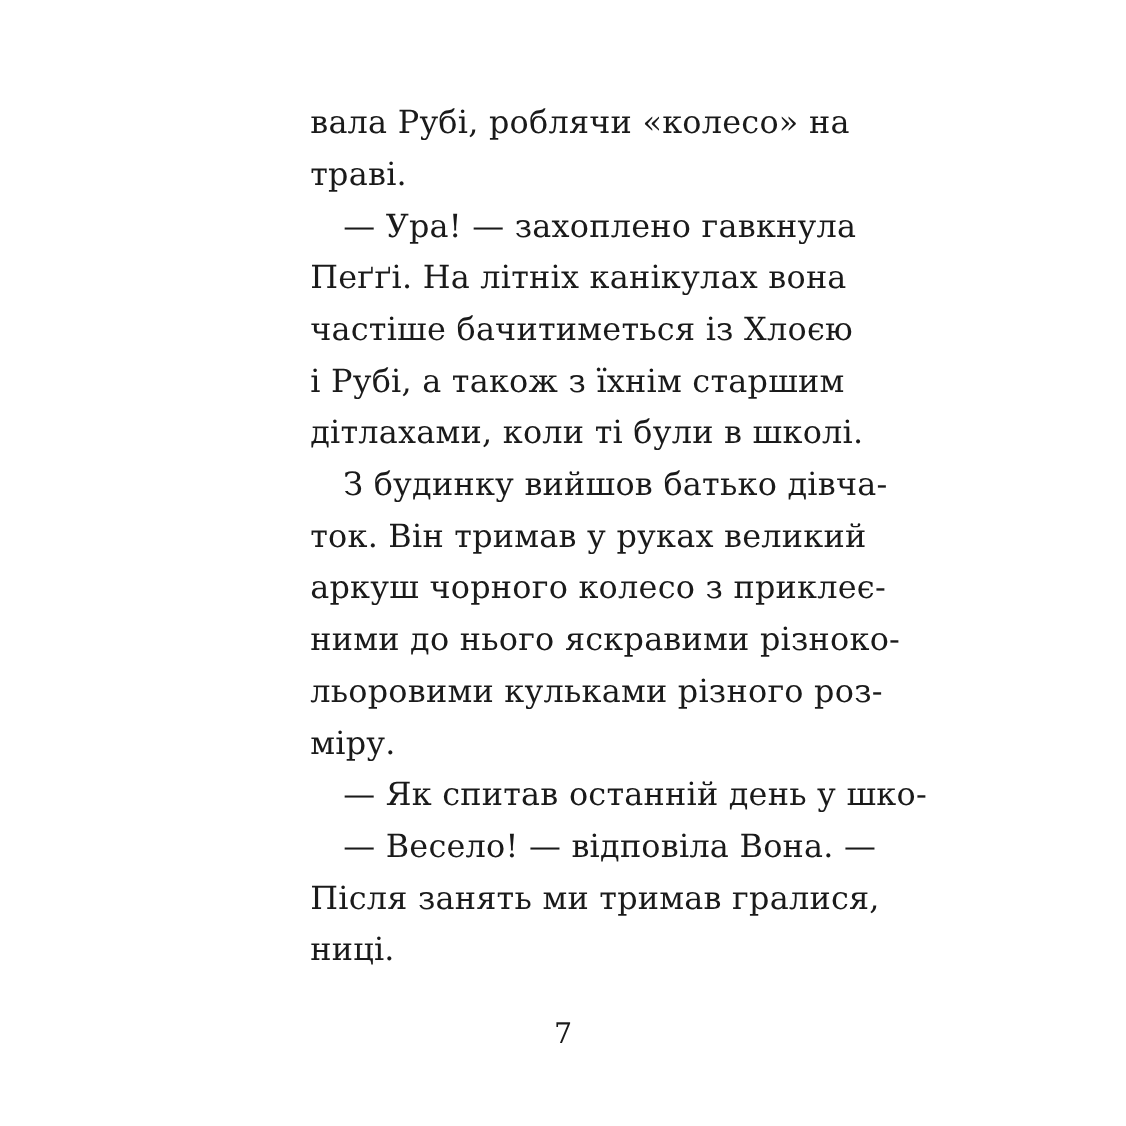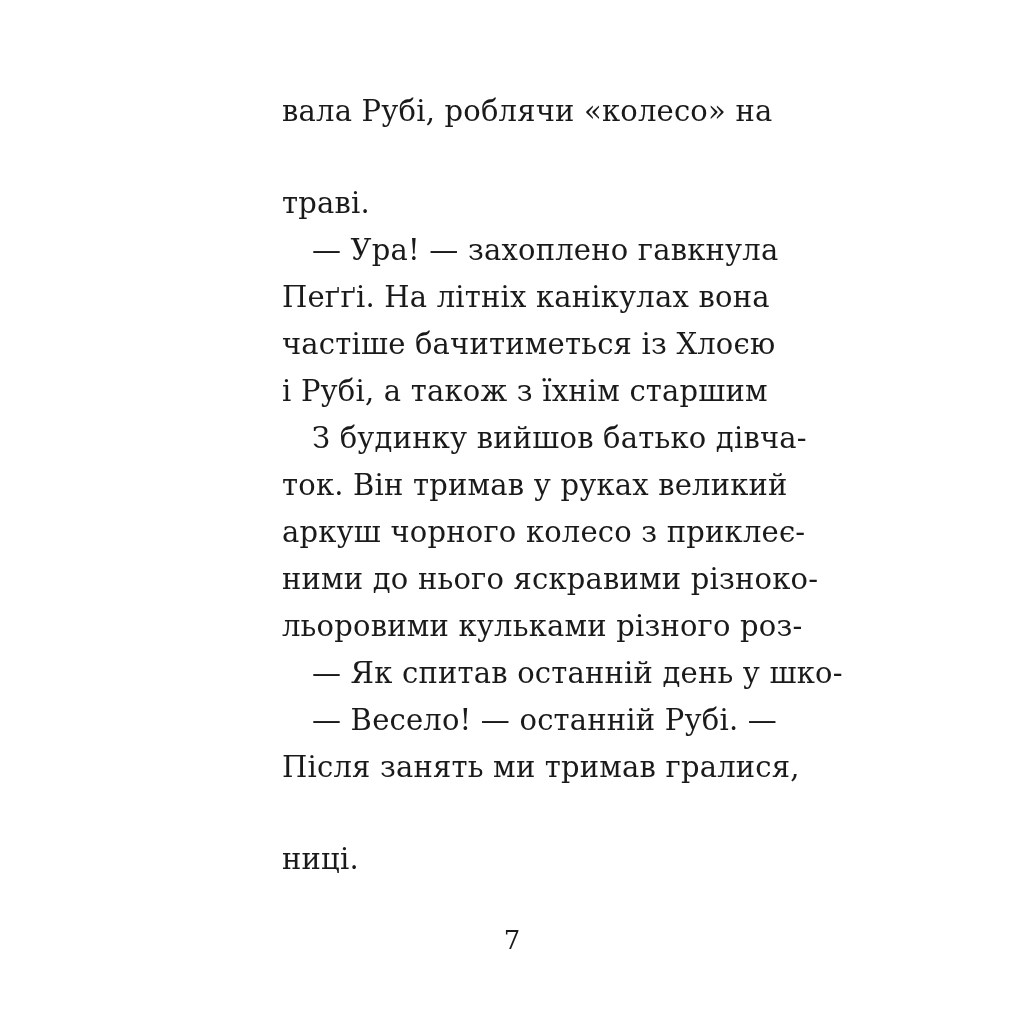--- a/index.html
+++ b/index.html
@@ -26,21 +26,20 @@
       display: block;
       height: 47px;
       line-height: 47px;
       white-space: nowrap;
       text-align: justify;
       text-align-last: justify;
       letter-spacing: 0.2px;
     }
     .line.last {
       text-align-last: left;
-      margin-top: 45px;
     }
     .line.indent {
       padding-left: 30px;
     }
     .page-number {
       position: absolute;
       left: 0;
       width: 1024px;
       top: 925px;
       text-align: center;
@@ -57,34 +56,36 @@
   <div>
     <span class="line">вала Рубі, роблячи «колесо» на</span>
     <span class="line last">траві.</span>
   </div>
 
   <div>
     <span class="line indent">— Ура! — захоплено гавкнула</span>
     <span class="line">Пеґґі. На літніх канікулах вона</span>
     <span class="line">частіше бачитиметься із Хлоєю</span>
     <span class="line">і Рубі, а також з їхнім старшим</span>
+    <span class="line last">дітлахами, коли ті були в школі.</span>
   </div>
 
   <div>
     <span class="line indent">З будинку вийшов батько дівча-</span>
     <span class="line">ток. Він тримав у руках великий</span>
     <span class="line">аркуш чорного колесо з приклеє-</span>
     <span class="line">ними до нього яскравими різноко-</span>
     <span class="line">льоровими кульками різного роз-</span>
+    <span class="line last">міру.</span>
   </div>
 
   <div>
     <span class="line indent">— Як спитав останній день у шко-</span>
   </div>
 
   <div>
-    <span class="line indent">— Весело! — останній Рубі. —</span>
+    <span class="line indent">— Весело! — відповіла Вона. —</span>
     <span class="line">Після занять ми тримав гралися,</span>
     <span class="line last">ниці.</span>
   </div>
 </div>
 
 <div class="page-number">7</div>
 
 </body></html>

